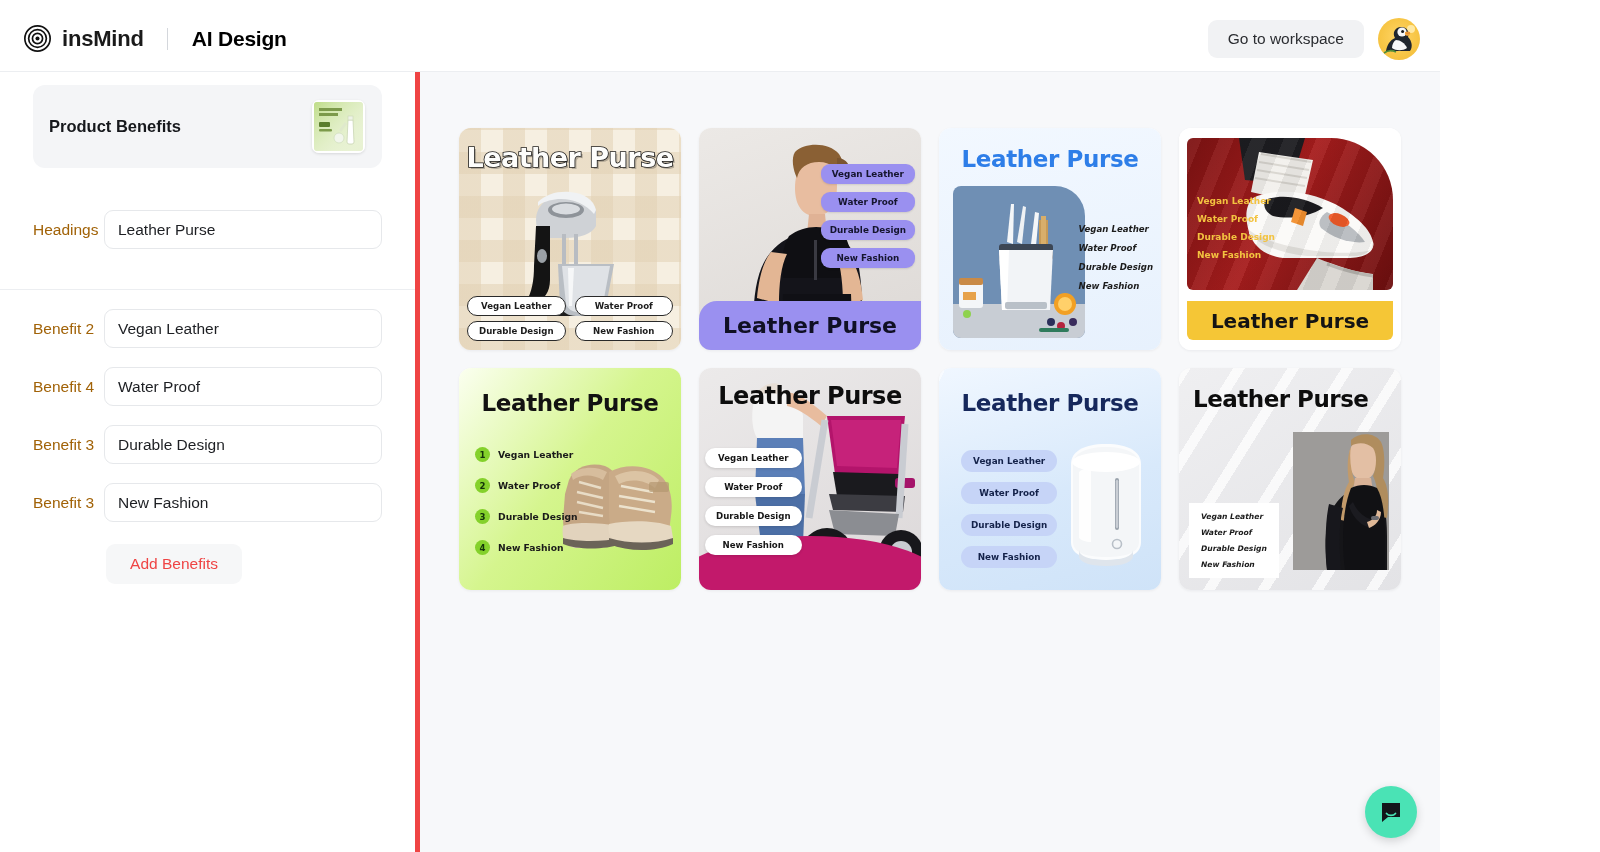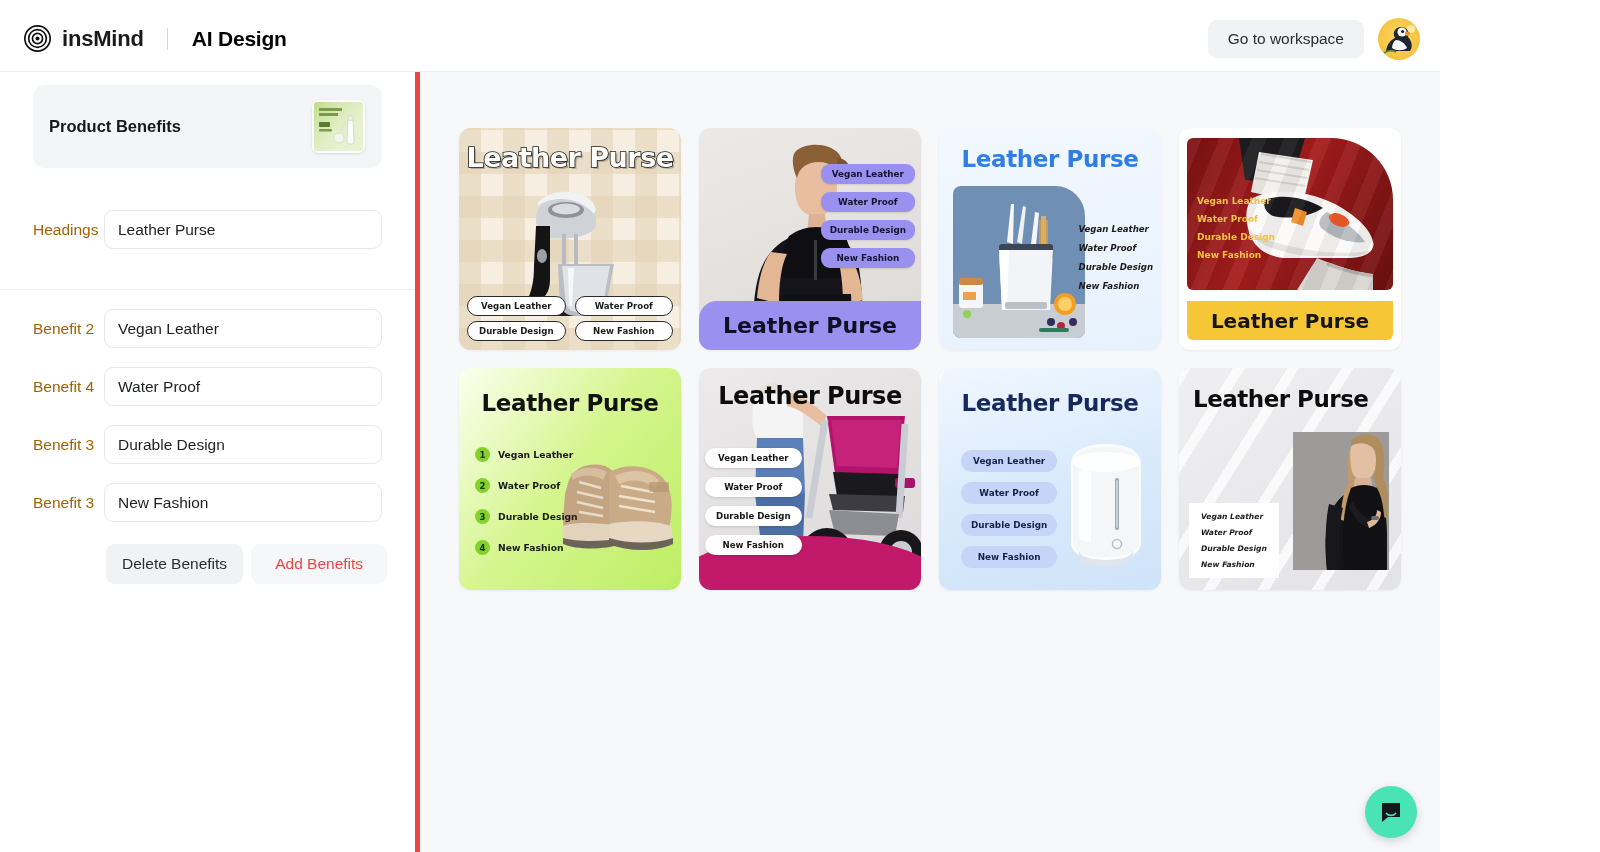--- a/index.html
+++ b/index.html
@@ -381,21 +381,20 @@
         <div class="field-row benefit-row">
           <span class="field-label">Benefit 3</span>
           <input class="txt-input" type="text" value="Durable Design" style="">
         </div>
         <div class="field-row benefit-row">
           <span class="field-label">Benefit 3</span>
           <input class="txt-input" type="text" value="New Fashion" style="">
         </div>
 
         <div class="btn-row">
-          <button class="ghost-btn">Delete Benefits</button>
           <button class="ghost-btn disabled">Add Benefits</button>
         </div>
       </div>
 
     </div>
 
     <div class="canvas">
       <div class="grid">
 
         <div class="rcard">

